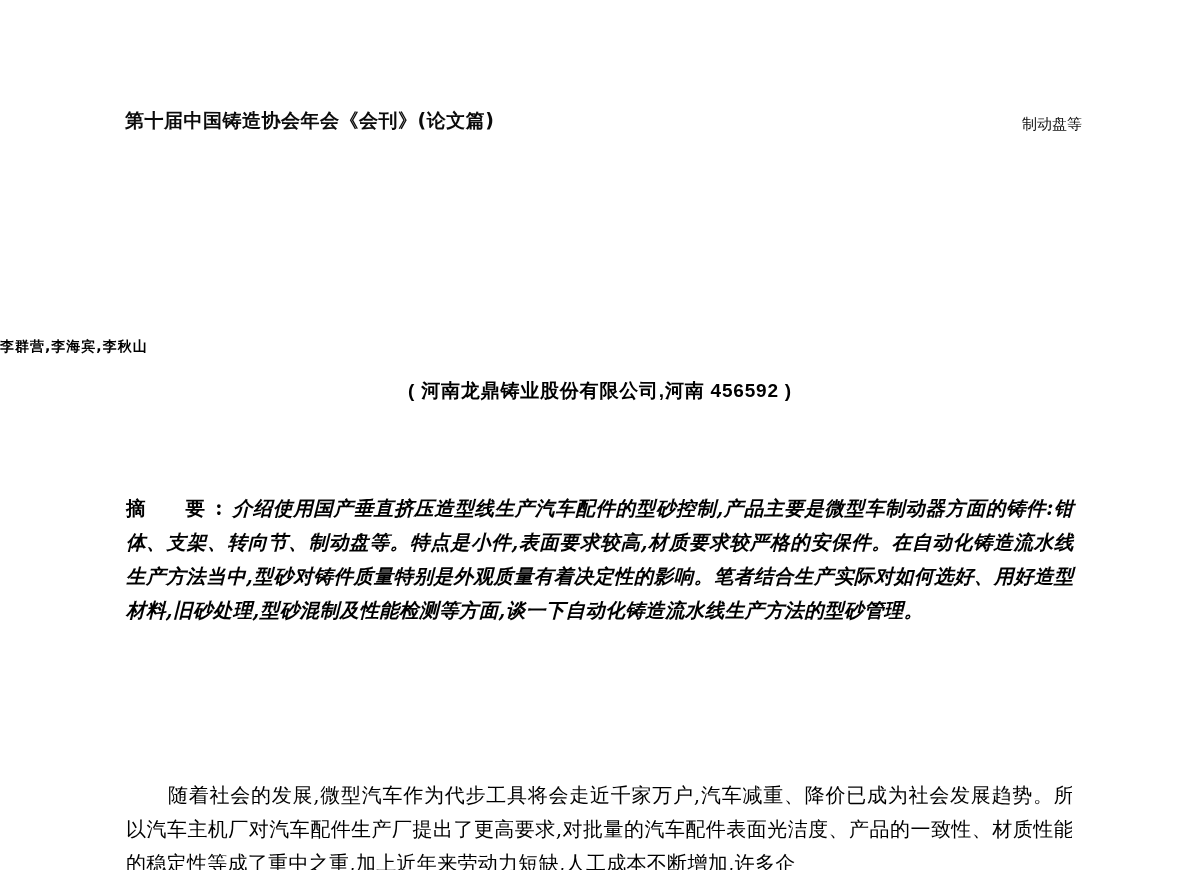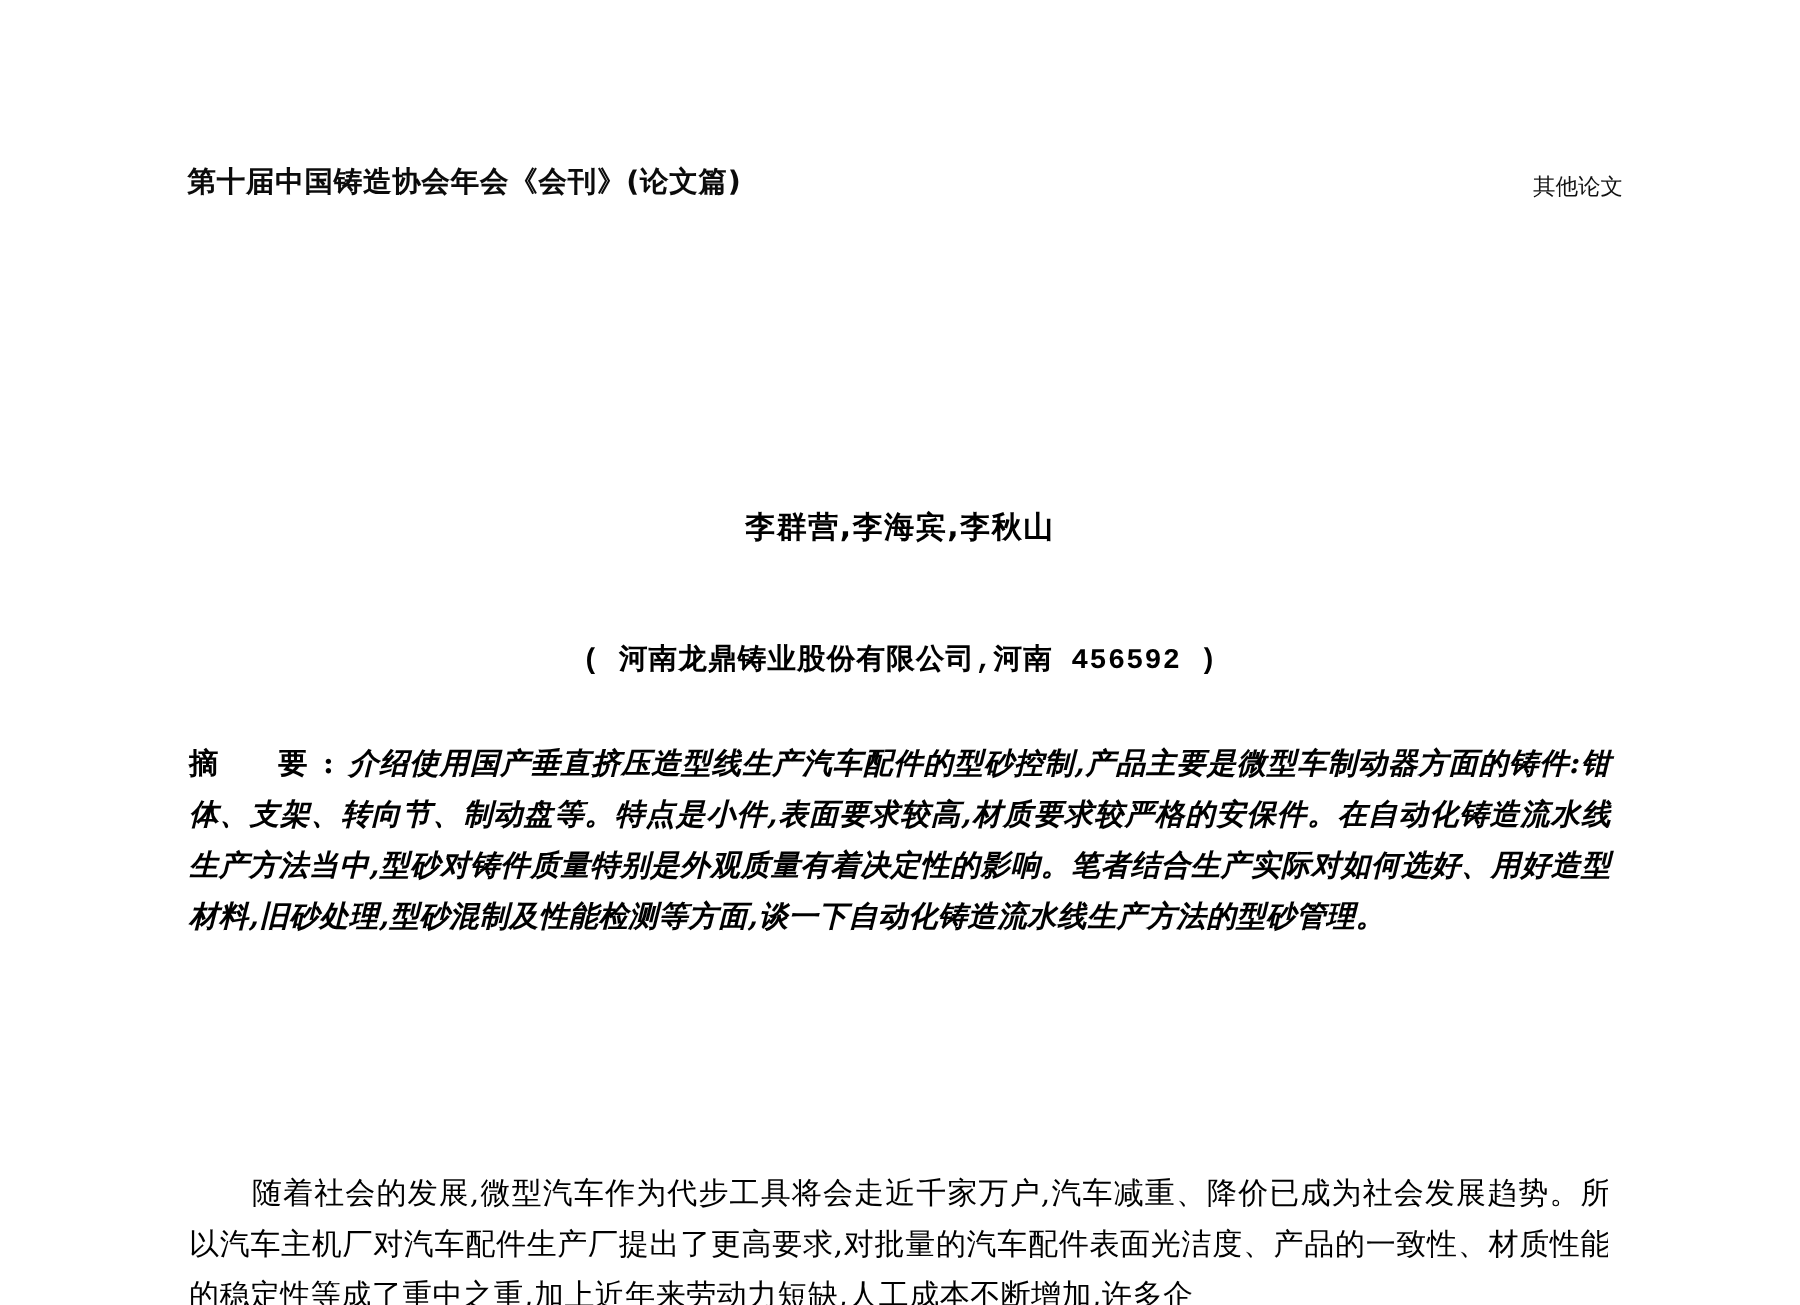--- a/index.html
+++ b/index.html
@@ -62,38 +62,37 @@
     font-weight: bold;
     letter-spacing: 1.5px;
     color: #000000;
   }
 
   .authors {
     position: absolute;
     top: 338px;
     left: 0;
     width: 1200px;
-    text-align: center;
+    text-align: left;
     font-family: "DejaVu Sans", "Liberation Sans", sans-serif;
-    font-size: 20px;
+    font-size: 14px;
     font-weight: bold;
     letter-spacing: 1px;
   }
 
   .affiliation {
     position: absolute;
     top: 378px;
     left: 0;
     width: 1200px;
     text-align: center;
-    font-family: Liberation Mono, monospace;
+    font-family: Liberation Sans, sans-serif;
     font-size: 19px;
     font-weight: bold;
     letter-spacing: 0.8px;
-    margin-top: 48px;
   }
 
   
   .abstract {
     position: absolute;
     top: 492px;
     left: 126px;
     width: 948px;
     font-family: "DejaVu Serif", "Liberation Serif", serif;
     font-style: italic;
@@ -155,21 +154,21 @@
     overflow: hidden;
   }
 </style>
 </head>
 <body>
 
 <div class="page">
 
   <div class="header">
     <div class="header-left">第十届中国铸造协会年会《会刊》(论文篇)</div>
-    <div class="header-right">其他论文</div>
+    <div class="header-right">制动盘等</div>
   </div>
 
 
   <div class="authors">李群营,李海宾,李秋山</div>
 
   <div class="affiliation">( 河南龙鼎铸业股份有限公司,河南 456592 )</div>
 
   <div class="abstract">
     <span class="lead lead-label">摘　要:</span><span>介绍使用国产垂直挤压造型线生产汽车配件的型砂控制,产品主要是微型车制动器方面的铸件:钳体、支架、转向节、制动盘等。特点是小件,表面要求较高,材质要求较严格的安保件。在自动化铸造流水线生产方法当中,型砂对铸件质量特别是外观质量有着决定性的影响。笔者结合生产实际对如何选好、用好造型材料,旧砂处理,型砂混制及性能检测等方面,谈一下自动化铸造流水线生产方法的型砂管理。</span>
   </div>

